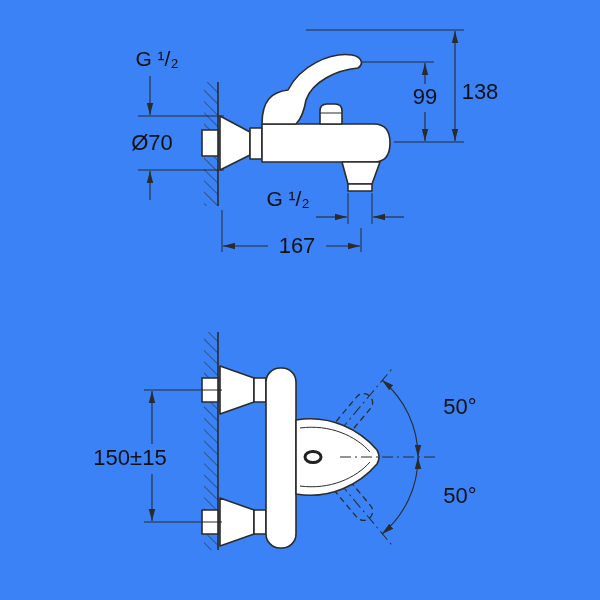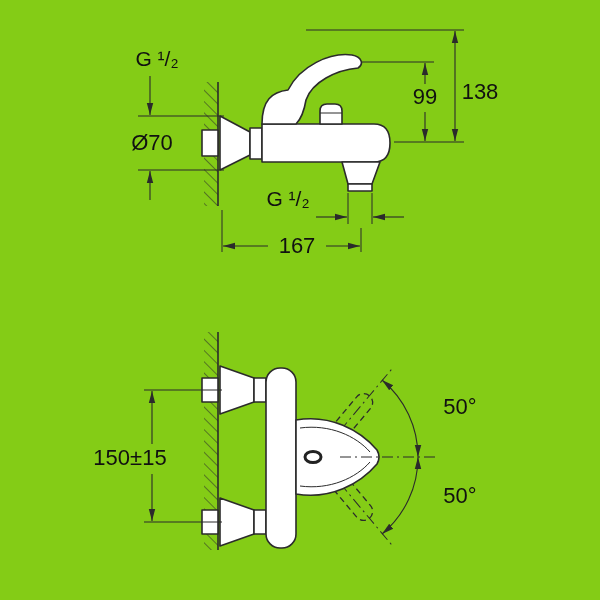--- a/index.html
+++ b/index.html
@@ -1,18 +1,18 @@
 <!DOCTYPE html>
 <html><head>
 <meta charset="utf-8">
 <style>
   html, body { margin: 0; padding: 0; background: #ffffff; }
   .stage {
     width: 600px; height: 600px; position: relative;
-    background: #84cc16; overflow: hidden;
+    background: #3b82f6; overflow: hidden;
     font-family: "Liberation Sans", "DejaVu Sans", sans-serif;
   }
   svg { display: block; }
   .outline { fill: #ffffff; stroke: #2b2b2b; stroke-width: 1.6; stroke-linejoin: round; }
   .thin    { fill: none;    stroke: #2b2b2b; stroke-width: 1;   }
   .dimline { fill: none;    stroke: #2b2b2b; stroke-width: 1.1; }
   .dashed  { fill: none; stroke: #2b2b2b; stroke-width: 1.3; stroke-dasharray: 6 4; }
   .dashdot { fill: none; stroke: #2b2b2b; stroke-width: 1;   stroke-dasharray: 11 4 2 4; }
   .dim-text {
     font-size: 22px; fill: #111111;

